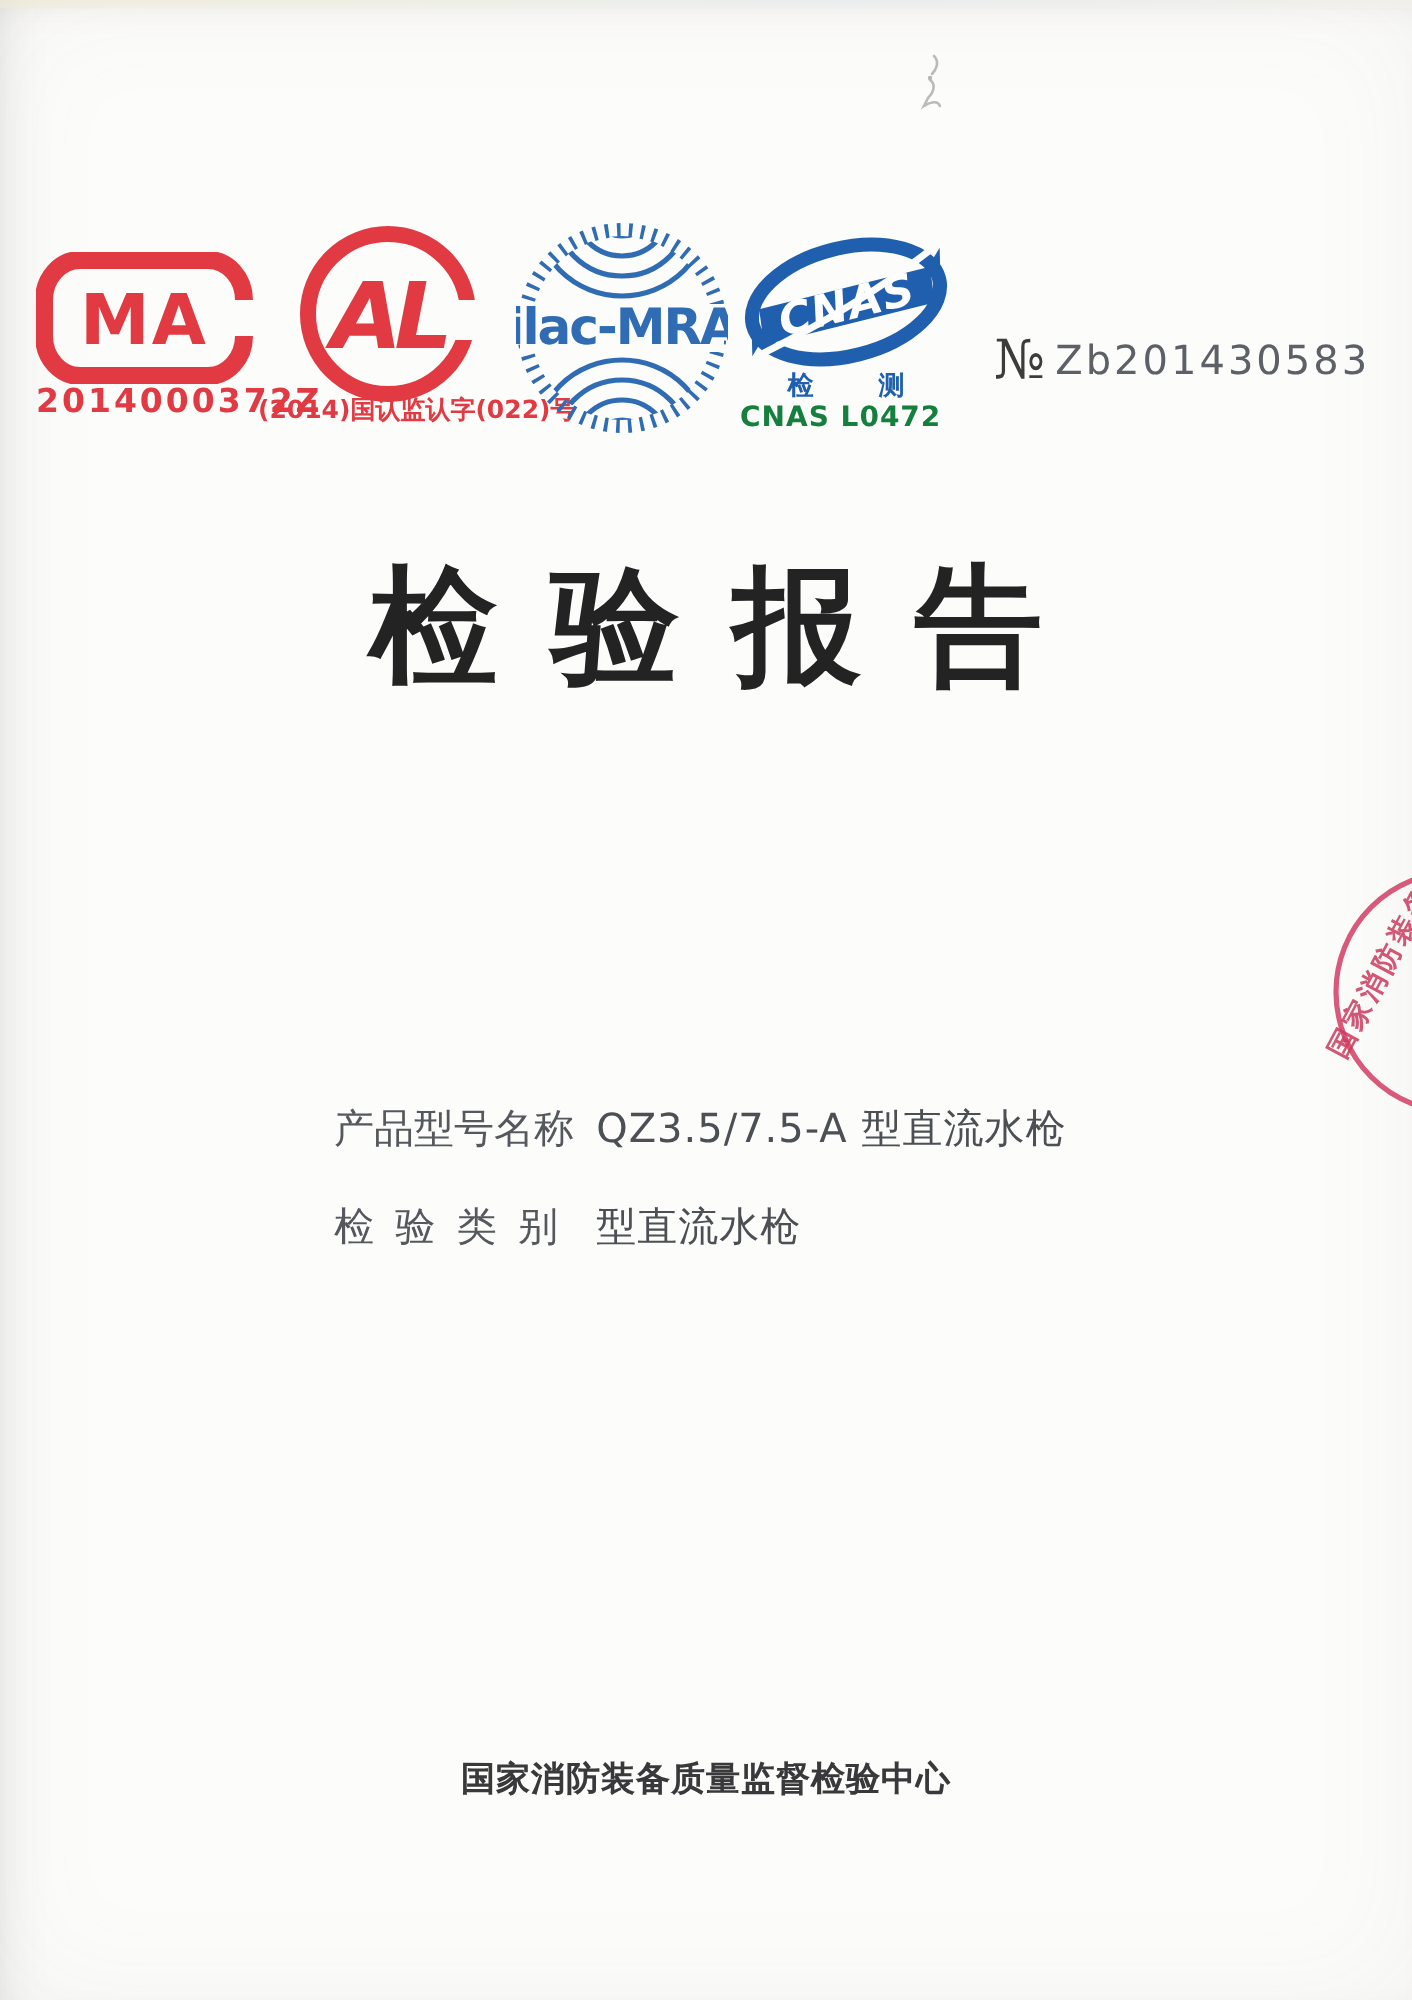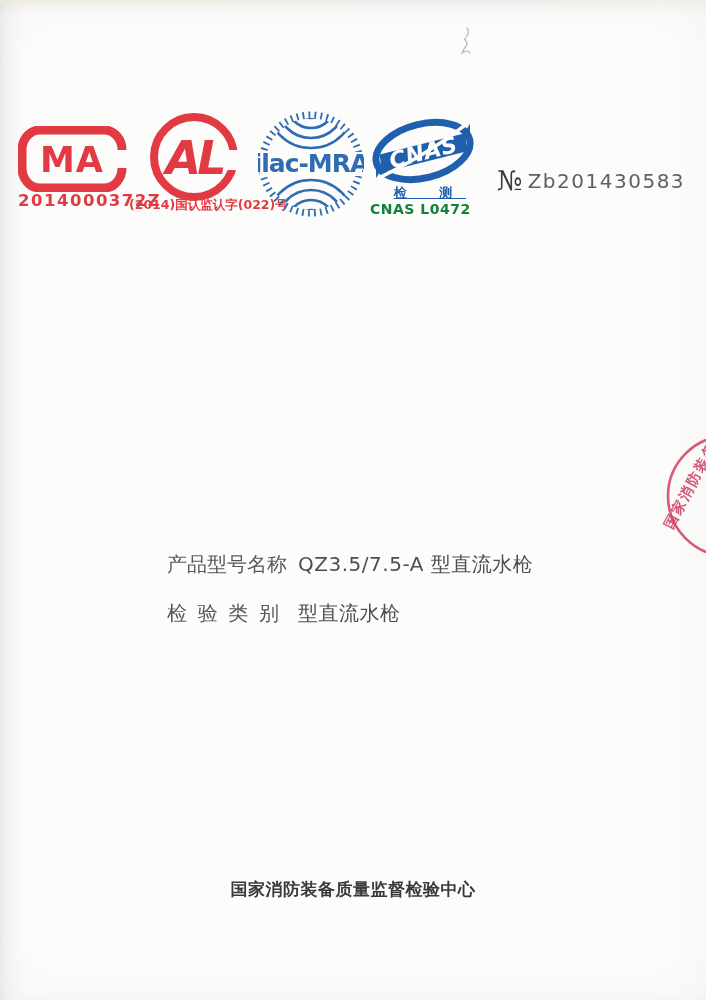--- a/index.html
+++ b/index.html
@@ -33,21 +33,21 @@
     white-space: nowrap;
   }
   .cma { left: 18px; top: 126px; }
   .cma-caption { left: 18px; top: 191px; width: 116px; font-size: 16.5px; letter-spacing: 1.5px; }
   .cal { left: 144px; top: 112px; text-decoration: underline; }
   .cal-caption { left: 129px; top: 197px; font-size: 12.5px; letter-spacing: 0px; }
   .ilac { left: 258px; top: 108px; }
   .cnas { left: 370px; top: 114px; width: 106px; }
   .cnas-cn {
     margin-top: -4px; text-align: center; color: #1f5fae;
-    font-size: 13px; font-weight: bold; letter-spacing: 14px; text-indent: 14px; text-decoration: underline;
+    font-size: 13px; font-weight: bold; letter-spacing: 14px; text-indent: 14px;
   }
   .cnas-code {
     text-align: left; color: #15803d; font-size: 14px; font-weight: bold;
     letter-spacing: 0.5px; margin-top: -1px;
   }
 
   
   .report-no { position: absolute; left: 497px; top: 165px; white-space: nowrap; }
   .no-symbol {
     font-family: "DejaVu Serif", "Liberation Serif", serif;
@@ -166,20 +166,21 @@
     </svg>
     <div class="cnas-cn">检 测</div>
     <div class="cnas-code">CNAS L0472</div>
   </div>
 
   <div class="report-no">
     <span class="no-symbol">№</span>
     <span class="no-value">Zb201430583</span>
   </div>
 
+  <h1 class="title">检验报告</h1>
 
   <div class="fields">
     <div class="field-row">
       <span class="f-label">产品型号名称</span>
       <span class="f-value">QZ3.5/7.5-A 型直流水枪</span>
     </div>
     <div class="field-row">
       <span class="f-label">检 验 类 别</span>
       <span class="f-value">型直流水枪</span>
     </div>

